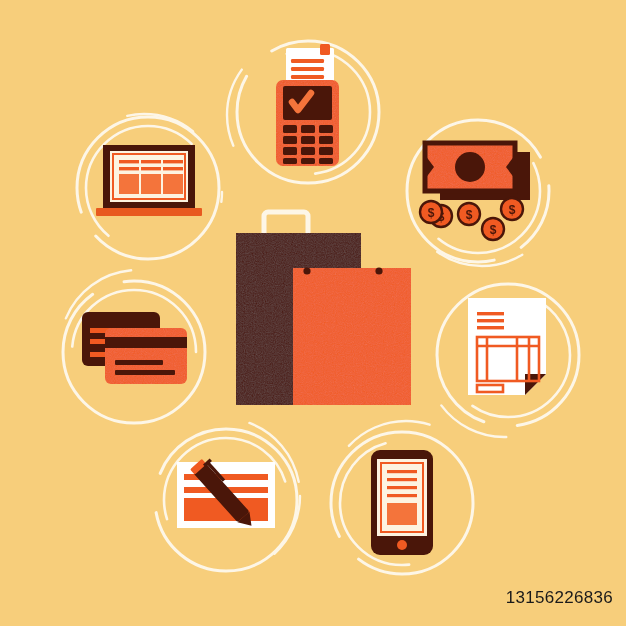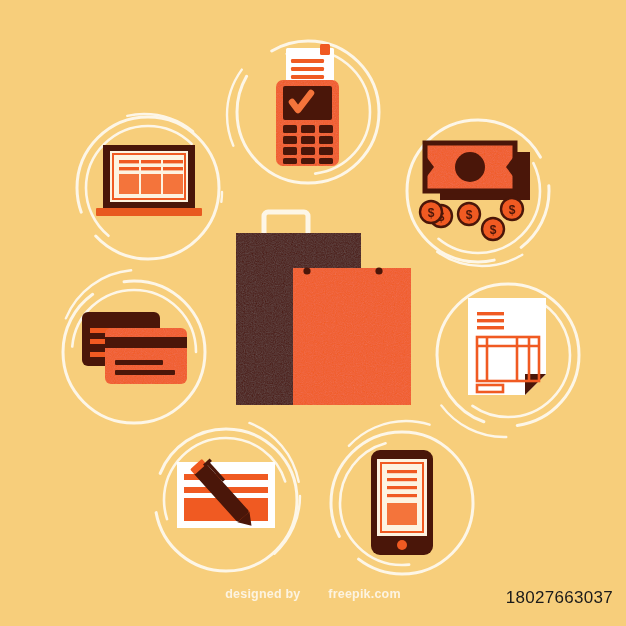--- a/index.html
+++ b/index.html
@@ -274,28 +274,16 @@
       <rect x="236" y="233" width="125" height="172" fill="#4a1609" filter="url(#grain)"></rect>
 
       <path d="M307 275 a38 34 0 0 0 72 0" fill="none" stroke="#fdf6e7" stroke-width="5" stroke-linecap="round"></path>
 
       <rect x="293" y="268" width="118" height="137" fill="#f05a22" filter="url(#grain)"></rect>
       <circle cx="307" cy="271" r="3.6" fill="#4a1609"></circle>
       <circle cx="379" cy="271" r="3.6" fill="#4a1609"></circle>
     </g>
   </svg>
 
-  <div class="wm">
-    <span class="wm-text">designed by</span>
-    <span class="wm-logo">
-      <svg viewBox="0 0 24 24" width="13" height="13" aria-hidden="true">
-        <path d="M12 2c-4 0-7 2.4-7 5.6 0 1.3.5 2.4 1.3 3.3-.5.7-.8 1.5-.8 2.4 0 1.2.6 2.3 1.6 3h9.8c1-.7 1.6-1.8 1.6-3 0-.9-.3-1.7-.8-2.4.8-.9 1.3-2 1.3-3.3C19 4.4 16 2 12 2z" fill="#fdf6e7"></path>
-        <circle cx="9.4" cy="8" r="1.4" fill="#f7ce7b"></circle>
-        <circle cx="14.6" cy="8" r="1.4" fill="#f7ce7b"></circle>
-        <rect x="6.5" y="16" width="11" height="2.2" rx="1.1" fill="#fdf6e7"></rect>
-      </svg>
-    </span>
-    <span class="wm-text">freepik.com</span>
-  </div>
-
-  <div class="idnum">18027663037</div>
+
+  <div class="idnum">13156226836</div>
 
 </div>
 
 </body></html>

